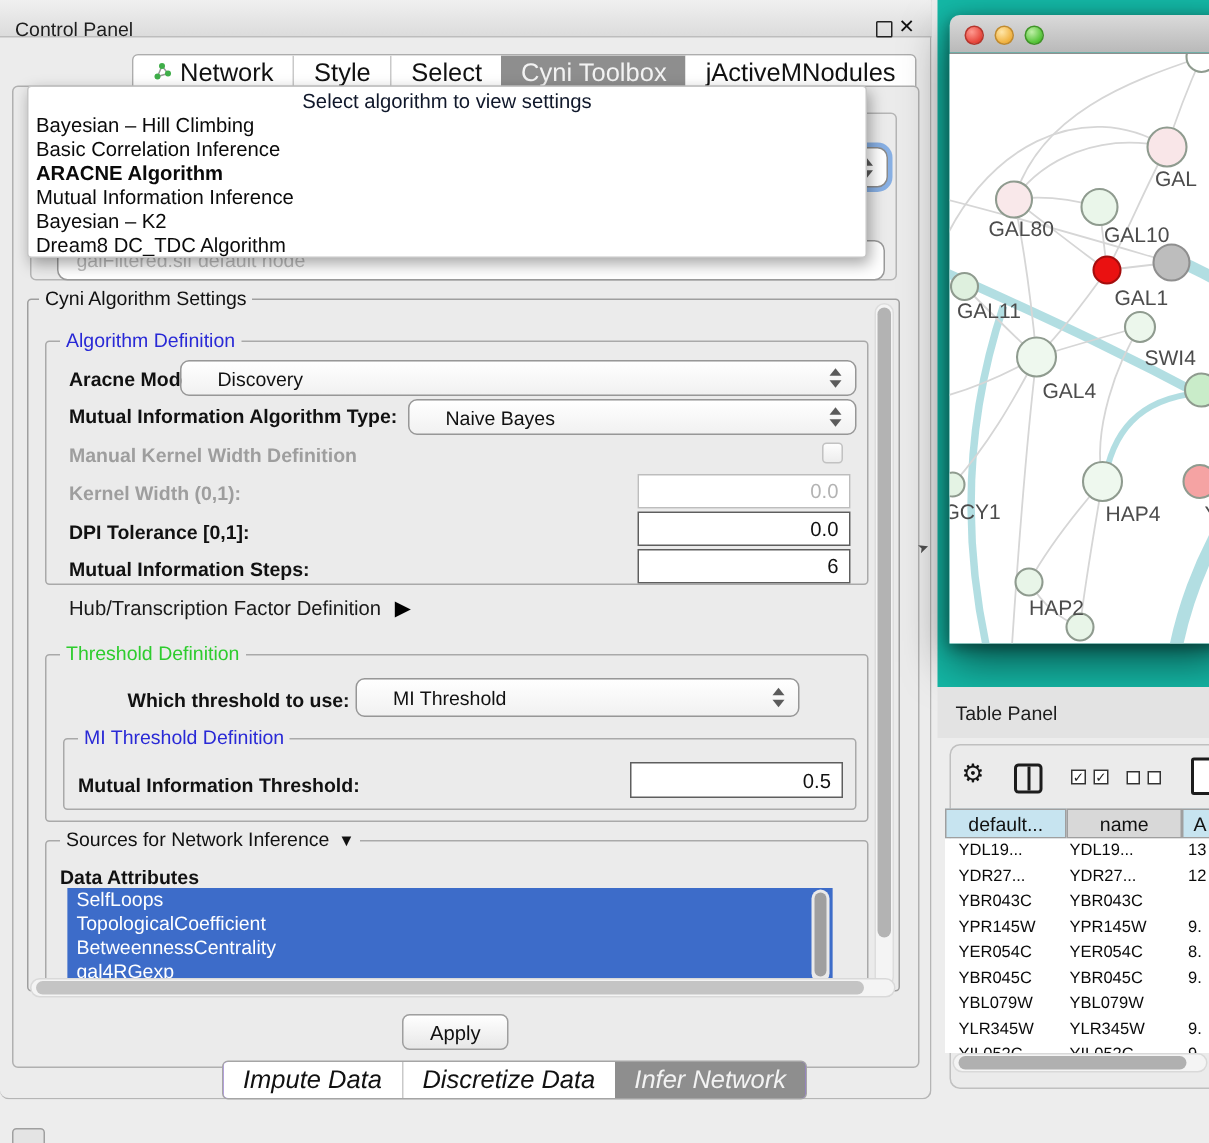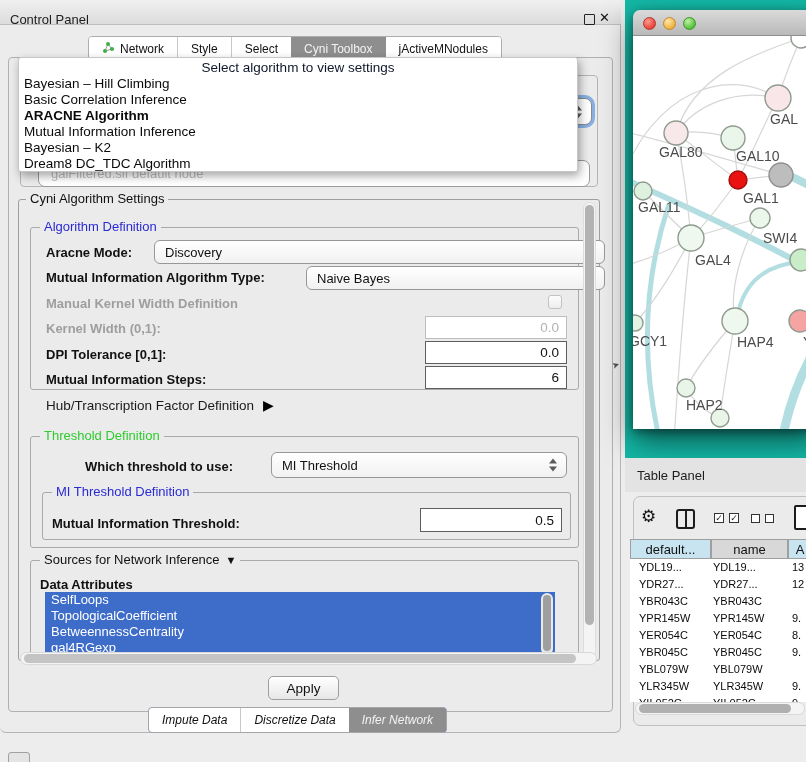--- a/index.html
+++ b/index.html
@@ -11,21 +11,21 @@
     border:1px solid #b5b5b5;border-left:none;border-radius:0 0 6px 6px;box-sizing:border-box;}
   #cp-titlebar{position:absolute;left:0;top:8;width:621px;height:25px;
     background:linear-gradient(#f0f0f0,#dcdcdc);border-bottom:1px solid #bdbdbd;box-sizing:border-box;}
   #cp-title{position:absolute;left:10px;top:12px;font-size:13px;color:#1d1d1d;}
   #float-icon{position:absolute;left:584px;top:14px;width:9px;height:9px;border:1.6px solid #222;border-radius:1px;}
   #close-icon{position:absolute;left:599px;top:10px;font-size:13px;font-weight:bold;color:#111;}
 
   
   #cp-tabbar{position:absolute;left:88px;top:36px;height:23px;display:flex;background:#fff;
     border:1px solid #adadad;border-radius:4px;overflow:hidden;}
-  .tab{display:flex;align-items:center;gap:5px;padding:0 13px;font-size:12px;color:#111;
+  .tab{display:flex;align-items:center;gap:5px;padding:0 13px;font-size:17px;color:#111;
     border-left:1px solid #c9c9c9;background:#fff;white-space:nowrap;}
   .tab:first-child{border-left:none;}
   .tab.sel{background:#8e8e8e;color:#f3f3f3;border-left:none;}
   .tab.sel + .tab{border-left:none;}
 
   
   #cp-content{position:absolute;left:8px;top:57px;width:605px;height:655px;background:#ebebeb;
     border:1px solid #b0b0b0;border-radius:4px;box-sizing:border-box;}
 
   
@@ -60,21 +60,21 @@
   #fs-sources{left:30px;top:560px;width:549px;height:100px;}
   #lg-sources{left:40px;top:553px;}
   #lg-sources .tri{font-size:11px;margin-left:6px;color:#111;}
 
   .flabel{position:absolute;font-size:13px;font-weight:bold;color:#111;white-space:nowrap;}
   .flabel.dim{color:#9e9e9e;}
   .flabel.plain{font-weight:normal;color:#1a1a1a;font-size:13.5px;}
   #hub-arrow{font-size:14px;margin-left:9px;color:#000;}
 
   .combo{position:absolute;background:linear-gradient(#ffffff,#f1f1f1);border:1px solid #979797;
-    border-radius:6px;box-sizing:border-box;font-size:13px;color:#111;display:flex;align-items:center;padding-left:10px;margin-left:34px;}
+    border-radius:6px;box-sizing:border-box;font-size:13px;color:#111;display:flex;align-items:center;padding-left:24px;}
   .spinner{position:absolute;right:8px;top:50%;width:9px;height:13px;transform:translateY(-50%);}
   .spinner i{position:absolute;left:0;width:0;height:0;border-left:4.5px solid transparent;border-right:4.5px solid transparent;}
   .spinner .up{top:0;border-bottom:5px solid #5b5b5b;}
   .spinner .dn{bottom:0;border-top:5px solid #5b5b5b;}
 
   .tfield{position:absolute;background:#fff;border:1.5px solid #5e5e5e;box-sizing:border-box;
     font-size:13.5px;color:#111;text-align:right;padding:0 7px;display:flex;align-items:center;justify-content:flex-end;}
   .tfield.dis{border:1px solid #bdbdbd;color:#b3b3b3;}
 
   #cb-manual{position:absolute;left:548px;top:295px;width:14px;height:14px;border:1px solid #c2c2c2;

